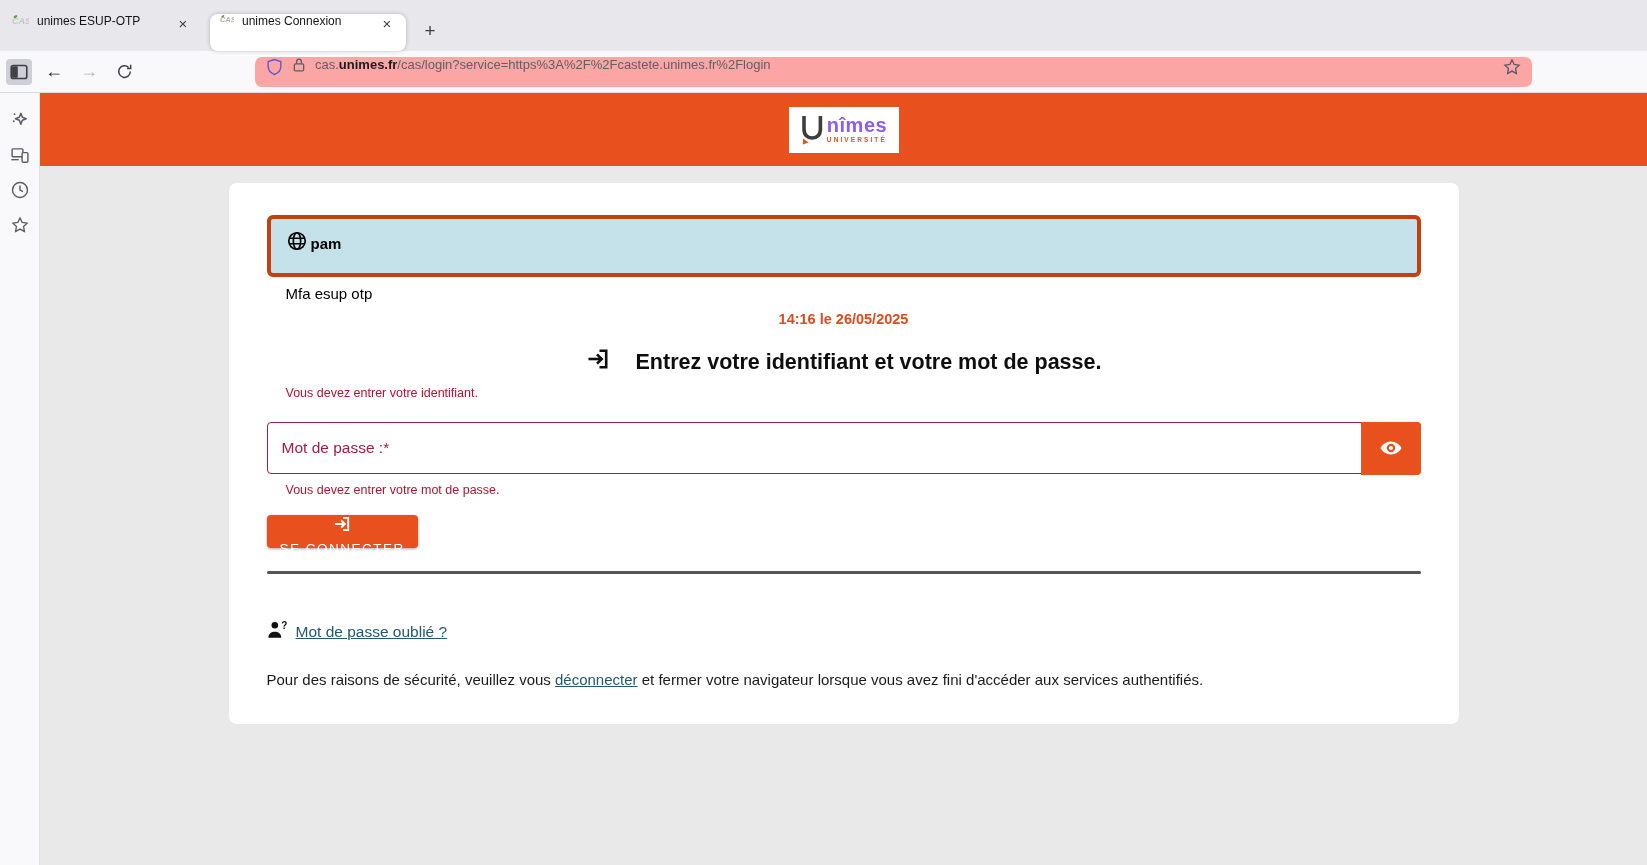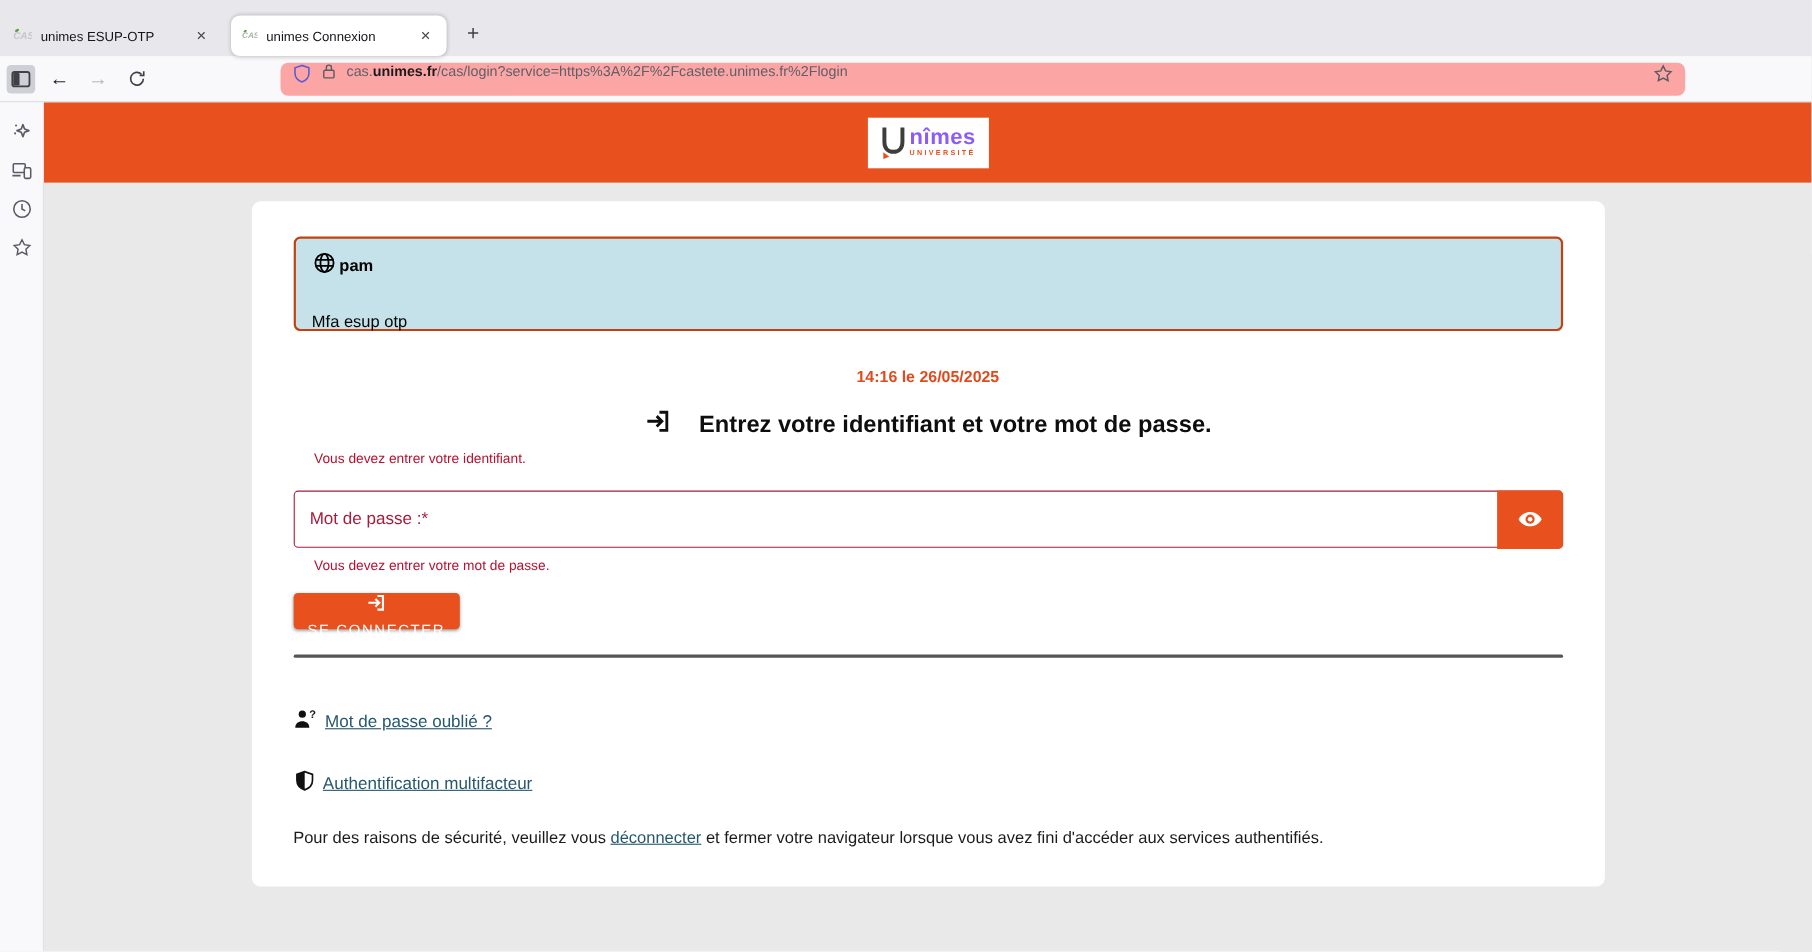--- a/index.html
+++ b/index.html
@@ -10,21 +10,21 @@
     background:#e9e9e9;
   }
   .browser { position:relative; width:1647px; height:865px; }
 
   
   .tabbar {
     height:51px; background:#e7e7ec;
     display:flex; align-items:flex-end; padding-left:2px;
   }
   .tab {
-    height:37px; display:flex; align-items:center; gap:8px;
+    height:37px; display:flex; gap:8px;
     padding:0 10px; font-size:12px; color:#15141a; cursor:pointer;
   }
   .tab.inactive { width:200px; }
   .tab.active {
     width:196px; margin-left:8px; background:#fff;
     border-radius:8px; box-shadow:0 0 4px rgba(0,0,0,.22);
   }
   .tab-title { white-space:nowrap; overflow:hidden; }
   .tab-close {
     margin-left:auto; font-size:15px; color:#3f3f46; width:18px; height:18px;
@@ -80,22 +80,22 @@
   .logo-text { display:flex; flex-direction:column; line-height:1; }
   .logo-brand { font-size:20px; font-weight:bold; color:#8b5cf6; letter-spacing:0.5px; }
   .logo-tagline { font-size:6.5px; color:#e8501d; letter-spacing:2.1px; margin-top:2px; font-weight:bold; }
 
   
   .card {
     width:1230px; margin:17px auto 0; background:#fff; border-radius:8px;
     padding:32px 38px 36px; flex:0 0 auto;
   }
   .info-box {
-    background:#c5e2ea; border:2px solid #c2410c; border-radius:6px;
-    height:86px; padding:11px 15px;
+    background:#c5e2ea; border:4px solid #c2410c; border-radius:6px;
+    height:62px; padding:11px 15px;
   }
   .info-title-row { display:flex; align-items:center; gap:3px; }
   .info-title { font-size:15px; font-weight:bold; color:#000; }
   .info-desc { margin-top:29px; font-size:15px; color:#000; }
 
   .datetime { margin-top:34px; text-align:center; font-size:14.5px; font-weight:bold; color:#e2491c; }
 
   .heading-row {
     margin-top:20px; display:flex; align-items:center; justify-content:center; gap:26px;
     font-size:21.5px; font-weight:bold; color:#0e0e0e;
@@ -308,28 +308,19 @@
           <span>
             <svg width="22" height="20" viewBox="0 0 24 22" fill="#111">
                 <circle cx="8.5" cy="5.8" r="3.6"></circle>
                 <path d="M1.5 19c0-4 3.2-6.2 7-6.2s7 2.2 7 6.2v.4h-14z"></path>
                 <text x="15.5" y="9.5" font-size="11" font-weight="bold" font-family="Liberation Sans, sans-serif">?</text>
               </svg>
           </span>
           <a class="cas-link">Mot de passe oublié ?</a>
         </div>
 
-        <div class="link-row">
-          <span>
-            <svg width="20" height="22" viewBox="0 0 24 24">
-                <path d="M12 1.8 3.5 4.8v6.4c0 5.1 3.4 8.7 8.5 10.5 5.1-1.8 8.5-5.4 8.5-10.5V4.8z" fill="none" stroke="#111" stroke-width="1.8"></path>
-                <path d="M12 1.8 3.5 4.8v6.4c0 5.1 3.4 8.7 8.5 10.5z" fill="#111"></path>
-              </svg>
-          </span>
-          <a class="cas-link">Authentification multifacteur</a>
-        </div>
 
         <div class="security-note"><span>Pour des raisons de sécurité, veuillez vous </span><a class="cas-link">déconnecter</a><span> et fermer votre navigateur lorsque vous avez fini d'accéder aux services authentifiés.</span></div>
 
       </div>
     </div>
   </div>
 </div>
 
 </body></html>

